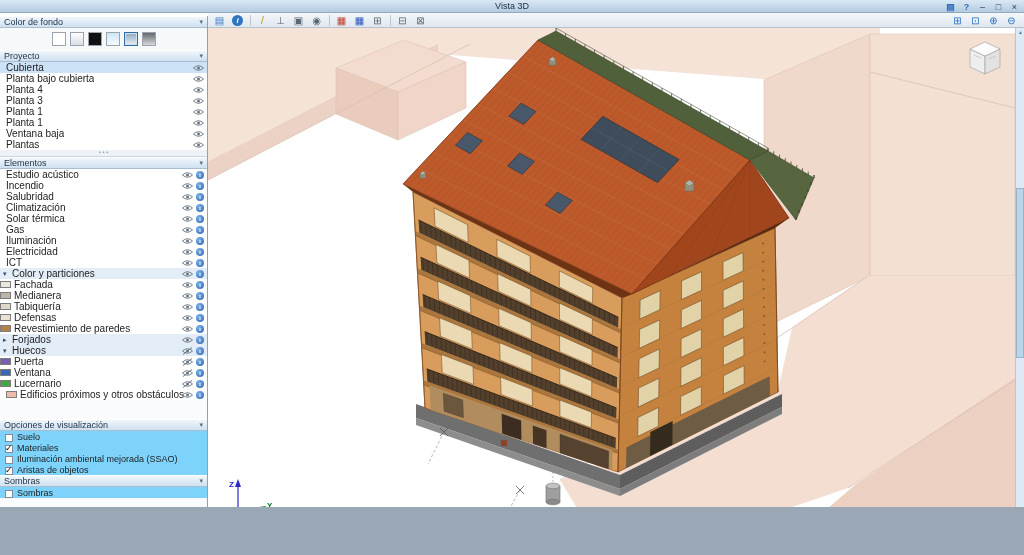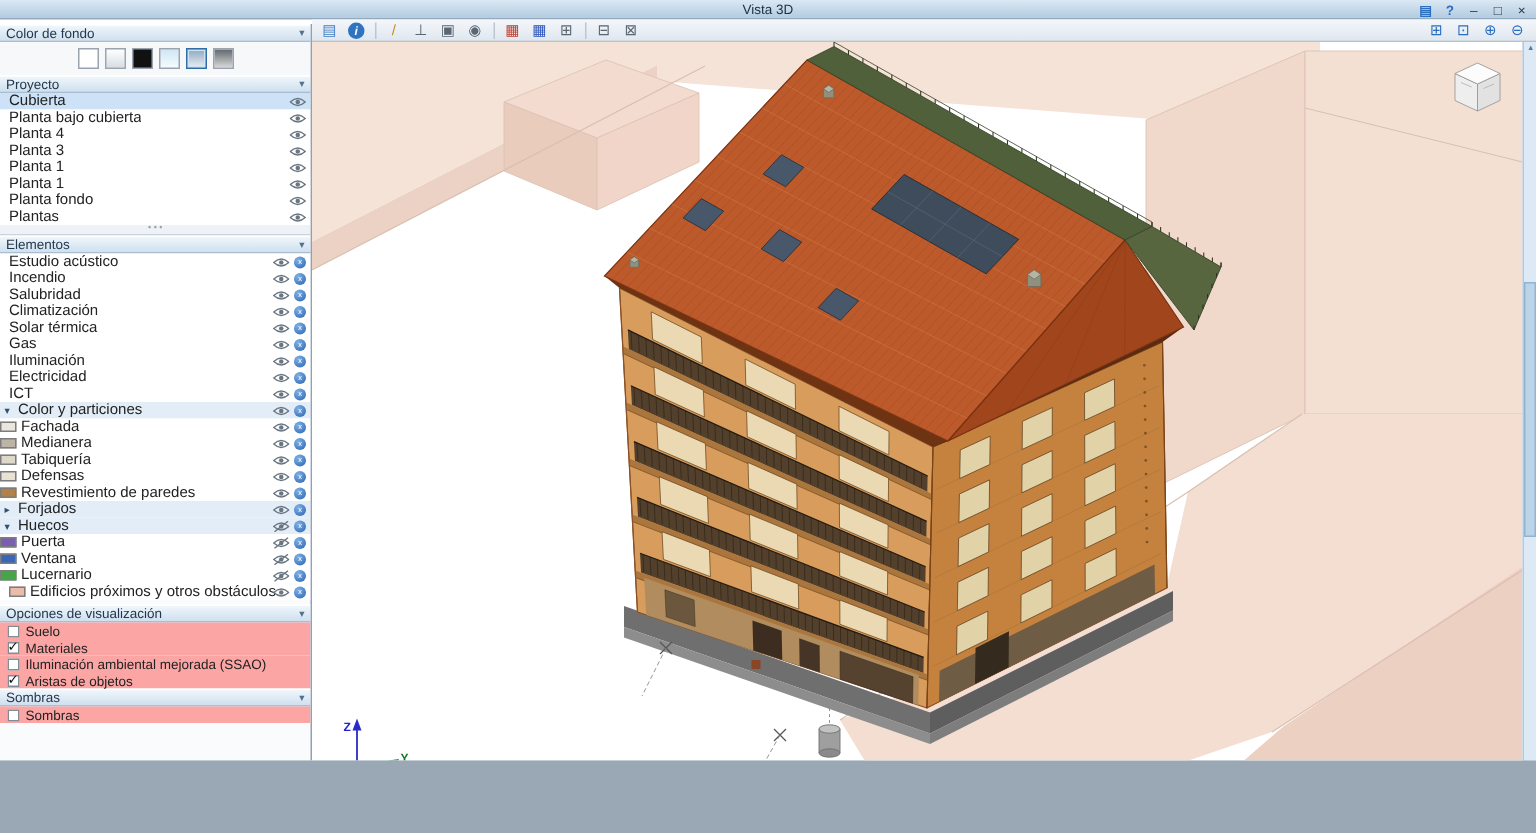--- a/index.html
+++ b/index.html
@@ -17,21 +17,21 @@
     font-size:9px; color:#2c3e50; }
   .tb-btn.blue { color:#2a6fc0; font-weight:bold; }
 
   
   .sidebar { position:absolute; left:0; top:16px; width:208px; height:542px;
     background:#fafbfc; border-right:1px solid #8fa2b4; overflow:hidden; }
   .sec-header { height:12px; background:linear-gradient(#f0f6fb,#cfe0ef);
     border-bottom:1px solid #a9bed1; border-top:1px solid #fff;
     display:flex; align-items:center; padding:0 4px; font-size:9px; color:#22384e; }
   .sec-header .chev { margin-left:auto; font-size:7px; color:#55708a; }
-  .gap-above { margin-top:3px; }
+  .gap-above { margin-top:19px; }
 
   .swatch-row { height:22px; display:flex; align-items:center; justify-content:center;
     gap:4px; background:#f6f8fa; }
   .swatch { width:14px; height:14px; border:1px solid #9aa4ae; }
   .swatch.selected { border:1px solid #2f6ca8; box-shadow:inset 0 0 0 1px #cfe2f2; }
 
   .row { height:11px; display:flex; align-items:center; padding-left:6px; background:#fff;
     position:relative; white-space:nowrap; }
   .row.selected { background:#cde2f6; }
   .row.group { background:#e3edf7; padding-left:3px; }
@@ -41,21 +41,21 @@
   .row .icons { position:absolute; right:3px; top:0; height:11px; display:flex; align-items:center; gap:3px; }
   .swatch-sm { width:11px; height:7px; border:1px solid #7d7d7d; margin-right:3px; flex:none; display:inline-block; }
   .eye { display:flex; align-items:center; }
   .blue-dot { width:8px; height:8px; border-radius:50%;
     background:radial-gradient(circle at 35% 30%, #7db2e8, #2a62ae);
     color:#fff; font-size:5px; line-height:8px; text-align:center; flex:none; }
 
   .splitter { height:7px; background:#eef2f6; border-bottom:1px solid #c8d4e0;
     text-align:center; color:#90a0b0; font-size:6px; line-height:5px; }
 
-  .checkrow { height:11px; display:flex; align-items:center; gap:4px; padding-left:5px; background:#fca5a5; }
+  .checkrow { height:11px; display:flex; align-items:flex-end; gap:4px; padding-left:5px; background:#7dd3fc; }
   .cb { width:8px; height:8px; border:1px solid #828c96; background:#fff; position:relative; flex:none; }
   .cb.checked::after { content:"✓"; position:absolute; left:-1px; top:-3px; font-size:9px; color:#111; }
 
   
   .toolbar { position:absolute; left:208px; top:13px; width:816px; height:15px;
     background:linear-gradient(#f4f7fa,#dfe7ef); border-bottom:1px solid #b6c2ce;
     display:flex; align-items:center; padding:0 3px; }
   .t-group { display:flex; align-items:center; }
   .t-icon { width:17px; height:13px; display:flex; align-items:center; justify-content:center;
     font-size:10px; margin-right:1px; }
@@ -169,21 +169,21 @@
           <span class="icons">
             <span class="eye">
               <svg width="11" height="8" viewBox="0 0 11 8">
                 <path d="M0.5 4 Q5.5 -0.6 10.5 4 Q5.5 8.6 0.5 4 Z" fill="none" stroke="#6a7682" stroke-width="0.9"></path>
                 <circle cx="5.5" cy="4" r="1.5" fill="#6a7682"></circle>
               </svg>
             </span>
           </span>
         </div>
         <div class="row">
-          <span class="lbl">Planta fondo</span>
+          <span class="lbl">Ventana baja</span>
           <span class="icons">
             <span class="eye">
               <svg width="11" height="8" viewBox="0 0 11 8">
                 <path d="M0.5 4 Q5.5 -0.6 10.5 4 Q5.5 8.6 0.5 4 Z" fill="none" stroke="#6a7682" stroke-width="0.9"></path>
                 <circle cx="5.5" cy="4" r="1.5" fill="#6a7682"></circle>
               </svg>
             </span>
           </span>
         </div>
         <div class="row">

